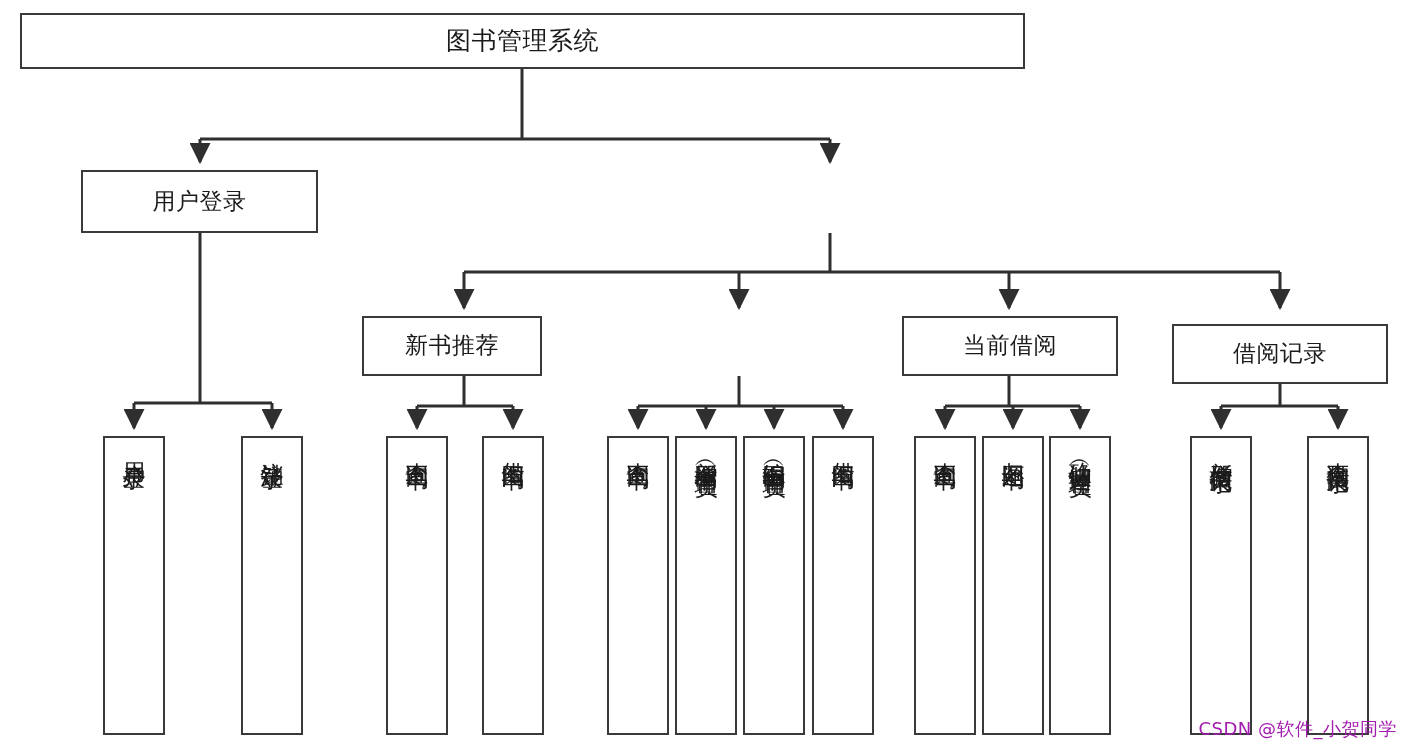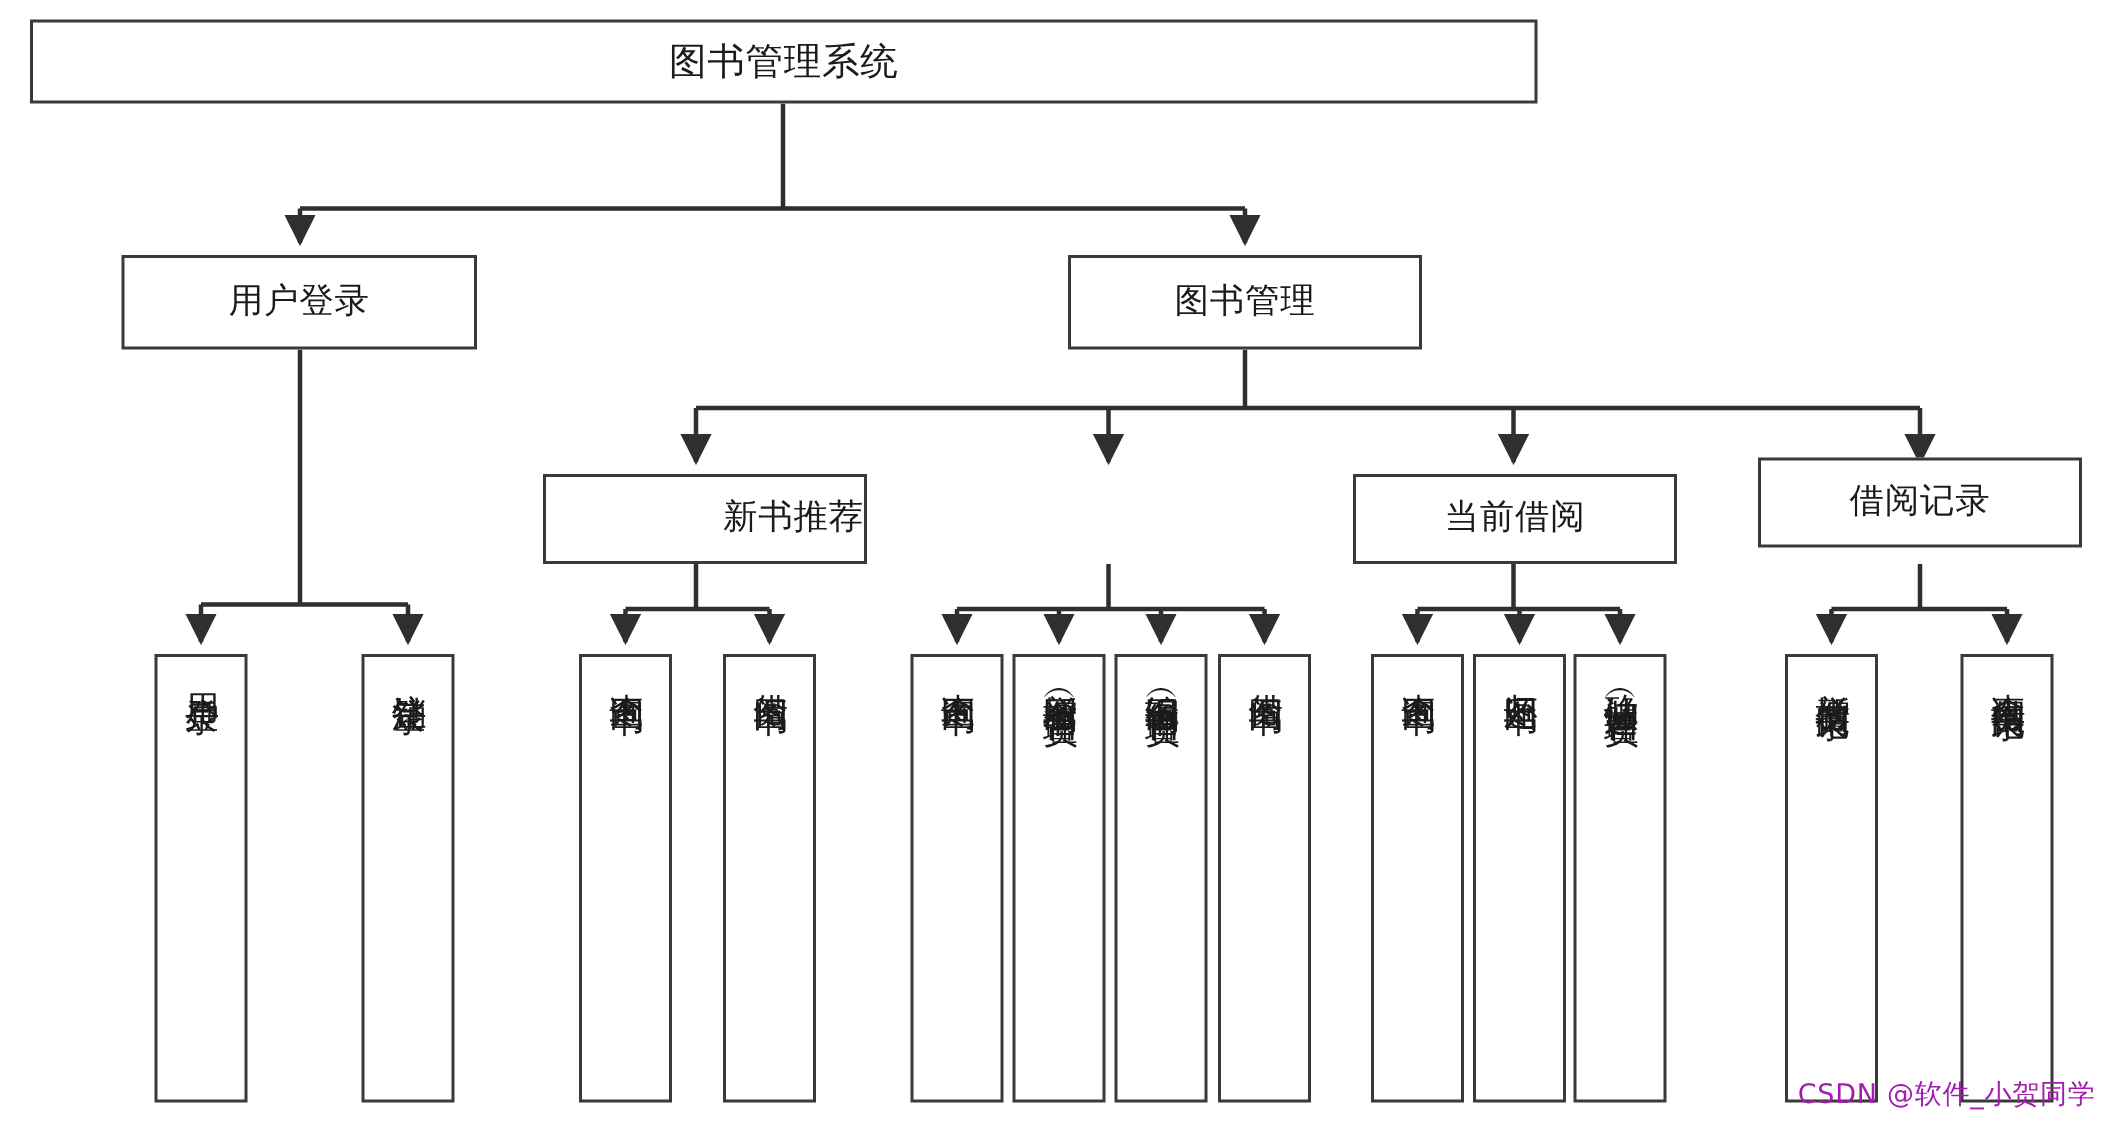--- a/index.html
+++ b/index.html
@@ -127,31 +127,28 @@
     </g>
   </svg>
 
   <div class="node node-root" style="left:20px; top:13px; width:1005px; height:56px;">
     <span class="label">图书管理系统</span>
   </div>
 
   <div class="node node-l1" style="left:81px; top:170px; width:237px; height:63px;">
     <span class="label">用户登录</span>
   </div>
-  <div class="node node-l1" style="left:712px; top:170px; width:236px; height:63px;">
-    <span class="label">图书管理</span>
-  </div>
 
-  <div class="node node-l2" style="left:362px; top:316px; width:216px; height:60px;justify-content:flex-end;">
+  <div class="node node-l2" style="left:362px; top:316px; width:180px; height:60px;">
     <span class="label">新书推荐</span>
   </div>
   <div class="node node-l2" style="left:902px; top:316px; width:216px; height:60px;">
     <span class="label">当前借阅</span>
   </div>
-  <div class="node node-l2" style="left:1172px; top:305px; width:216px; height:60px;">
+  <div class="node node-l2" style="left:1172px; top:324px; width:216px; height:60px;">
     <span class="label">借阅记录</span>
   </div>
 
   <div class="node node-leaf" style="left:103px; top:436px; width:62px; height:299px;">
     <span class="label">用户登录</span>
   </div>
   <div class="node node-leaf" style="left:241px; top:436px; width:62px; height:299px;">
     <span class="label">注销登录</span>
   </div>
 

